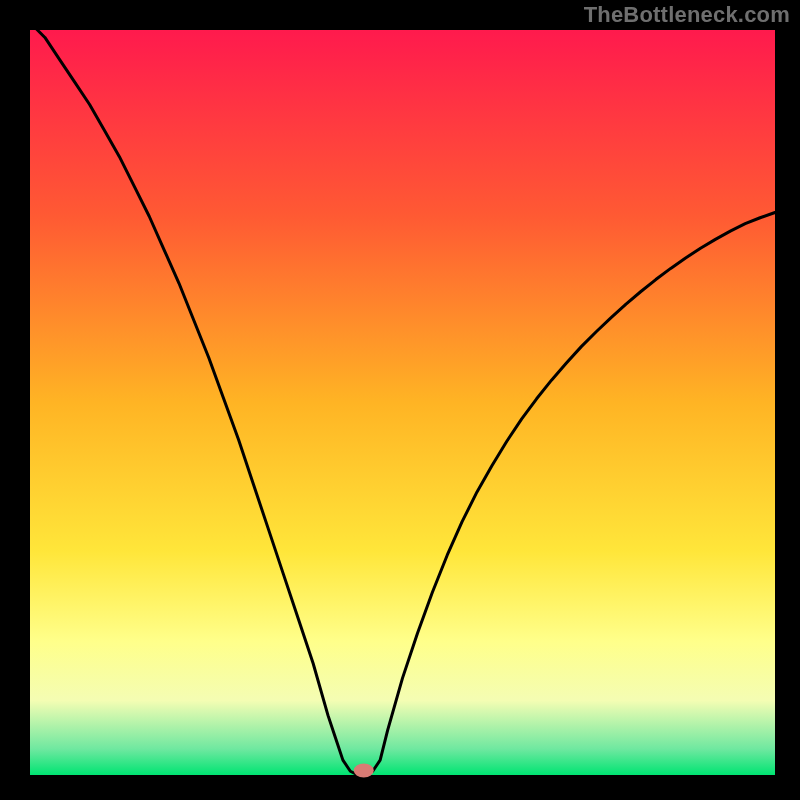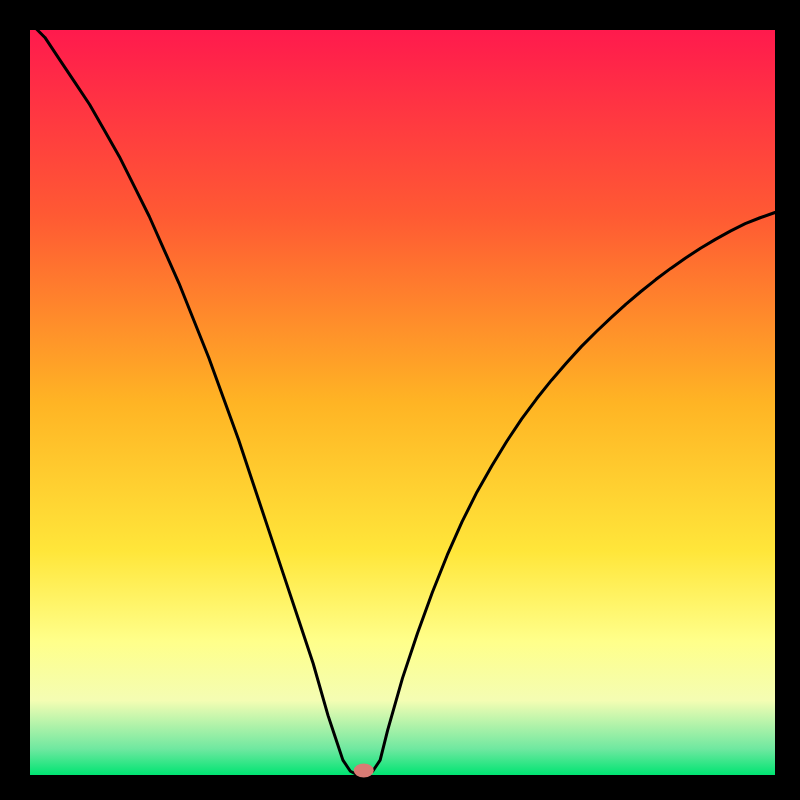--- a/index.html
+++ b/index.html
@@ -30,20 +30,21 @@
   svg.plot {
     position: absolute;
     left: 0;
     top: 0;
   }
 </style>
 </head>
 <body>
 
 <div class="chart-container">
+  <div class="watermark">TheBottleneck.com</div>
 
   <svg class="plot" width="800" height="800" viewBox="0 0 800 800">
     <defs>
       <linearGradient id="bg-grad" x1="0" y1="0" x2="0" y2="1">
           <stop offset="0%" stop-color="#ff1a4d"></stop>
           <stop offset="25%" stop-color="#ff5a33"></stop>
           <stop offset="50%" stop-color="#ffb424"></stop>
           <stop offset="70%" stop-color="#ffe63a"></stop>
           <stop offset="82%" stop-color="#ffff8a"></stop>
           <stop offset="90%" stop-color="#f4fdb3"></stop>

